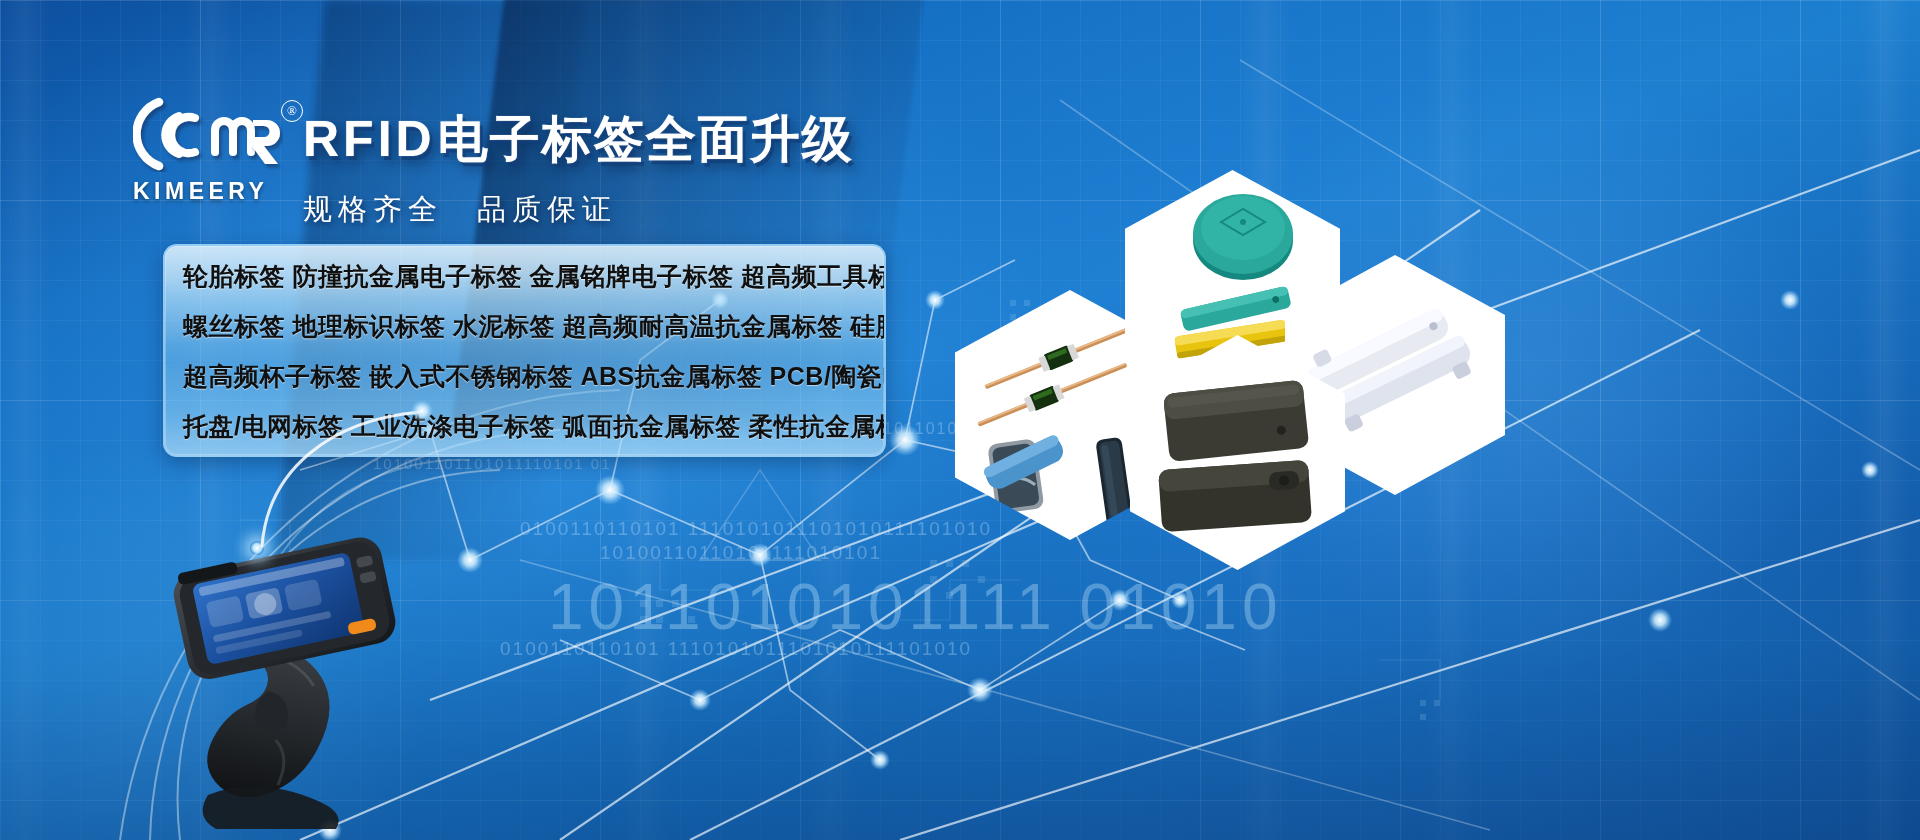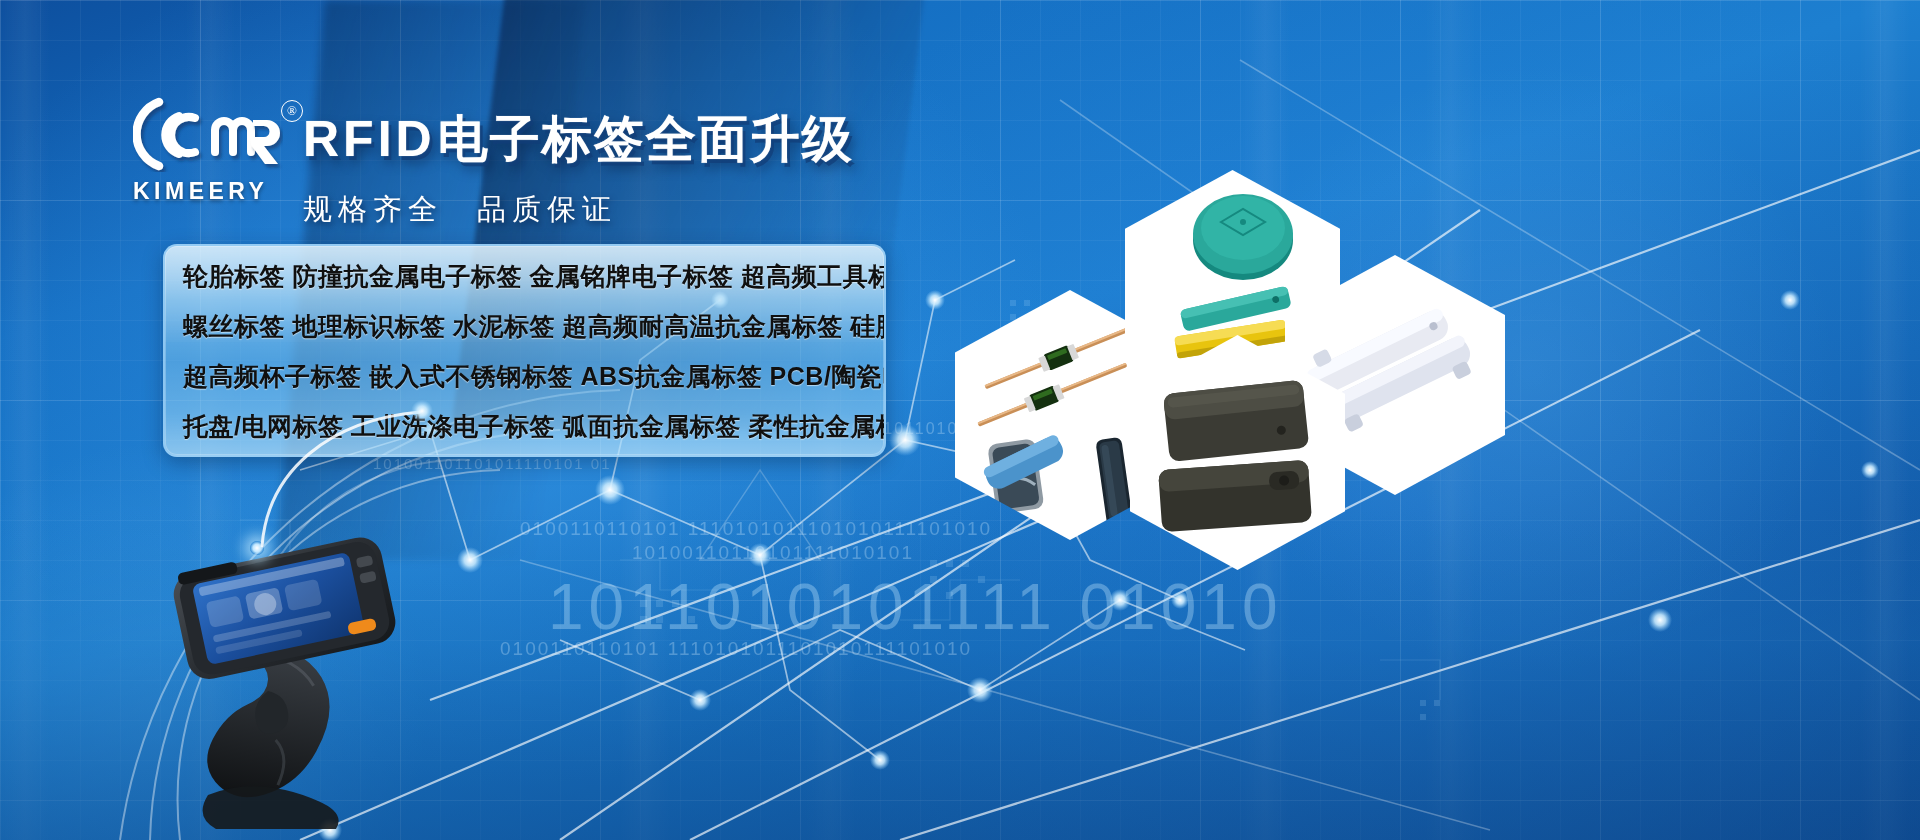--- a/index.html
+++ b/index.html
@@ -297,21 +297,21 @@
     <g stroke="#ffffff" stroke-opacity=".22" stroke-width="1.4" fill="none">
       <path d="M 700 560 L 760 470 L 820 560 Z"></path>
       <path d="M 1160 470 L 1230 380 L 1300 470 Z"></path>
     </g>
   </svg>
 
   <div class="bin" style="left:830px; top:420px; font-size:16px;">0100110110101111010101</div>
   <div class="bin" style="left:332px; top:455px; font-size:15px;margin-left:41px;">101001101101011110101 01</div>
   <div class="bin" style="left:1000px; top:368px; font-size:15px;">1011010101111 01010</div>
   <div class="bin" style="left:520px; top:518px; font-size:19px;">0100110110101 1110101011101010111101010</div>
-  <div class="bin" style="left:632px; top:542px; font-size:19px;">10100110110101111010101</div>
+  <div class="bin" style="left:600px; top:542px; font-size:19px;">10100110110101111010101</div>
   <div class="bin big" style="left:548px; top:570px; font-size:64px; font-weight:400;">1011010101111 01010</div>
   <div class="bin" style="left:500px; top:638px; font-size:19px;">0100110110101 1110101011101010111101010</div>
   <div class="bin" style="left:1150px; top:300px; font-size:14px;">0101101011 0110101</div>
 
   <div id="logo-block">
     <div class="logo-mark">
       <svg width="150" height="76" viewBox="0 0 150 76">
         <defs>
           <filter id="lsh" x="-30%" y="-30%" width="170%" height="170%">
             <feDropShadow dx="2.5" dy="3.5" stdDeviation="1.6" flood-color="#0a2e5e" flood-opacity="0.55"></feDropShadow>

